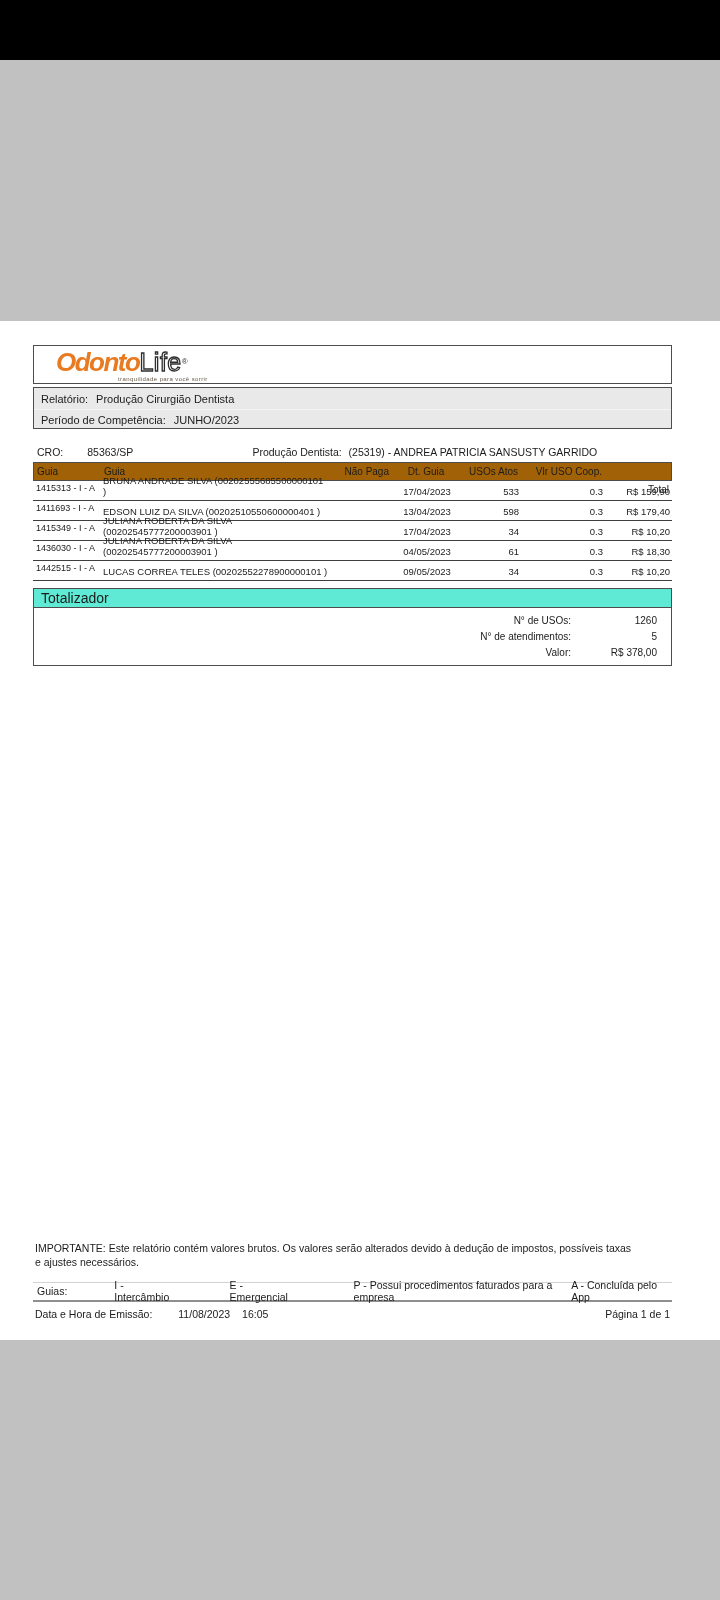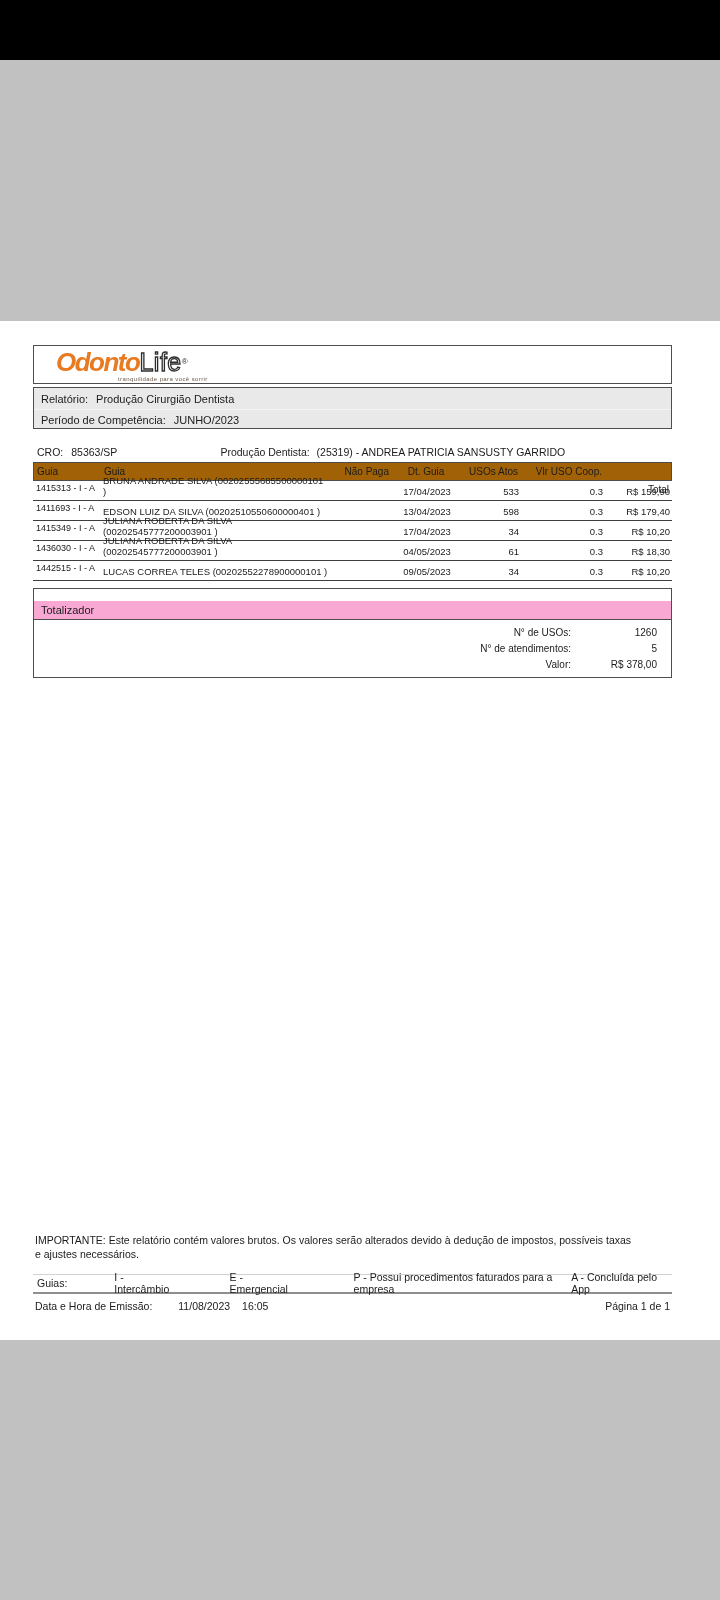--- a/index.html
+++ b/index.html
@@ -36,21 +36,21 @@
   
   .info-box {
     margin-top:3px; border:1px solid #4d4d4d; background:#e9e9e9;
     height:42px;
   }
   .info-row { height:21px; display:flex; align-items:center; padding-left:7px; font-size:11px; }
   .info-row + .info-row { border-top:1px solid #f4f4f4; }
   .info-label { margin-right:8px; }
 
   
-  .cro-row { margin-top:17px; font-size:10.5px; display:flex; padding-left:4px; }
+  .cro-row { margin-top:17px; font-size:10.5px; display:flex; padding-left:4px;gap:16px; }
   .cro-label { margin-right:8px; }
   .dentist-group { margin-left:103px; }
   .dentist-label { margin-right:4px; }
 
   
   .guide-table { margin-top:4px; }
   .t-head {
     display:flex; align-items:center; height:19px;
     background:#a16207; border:1px solid #4d4d4d; font-size:10px;
   }
@@ -65,30 +65,30 @@
   .c-usos { width:62px; text-align:right; padding-right:7px; }
   .c-vlr  { width:80px; text-align:right; padding-right:3px; }
   .c-tot  { width:66px; text-align:right; padding-right:2px;margin-top:36px; }
   .t-row .c-guia { align-self:flex-start; padding-top:2px; font-size:9px; }
   .t-row .c-nome, .t-row .c-nao, .t-row .c-dt,
   .t-row .c-usos, .t-row .c-vlr, .t-row .c-tot { align-self:flex-end; padding-bottom:3px; }
 
   
   .totalizer { margin-top:7px; border:1px solid #4d4d4d; }
   .tz-head {
-    height:19px; background:#f9a8d4; border-bottom:1px solid #4d4d4d;
-    display:flex; align-items:center; padding-left:7px; font-size:11px;margin-top:12px;
+    height:19px; background:#5eead4; border-bottom:1px solid #4d4d4d;
+    display:flex; align-items:center; padding-left:7px; font-size:14px;
   }
   .tz-body { padding:4px 0 5px; }
   .tz-row { display:flex; justify-content:flex-end; align-items:center; height:16px; font-size:10px; }
   .tz-label { text-align:left; }
   .tz-value { width:100px; text-align:right; padding-right:14px; }
 
   
-  .bottom-block { position:absolute; left:33px; right:48px; bottom:26px; }
+  .bottom-block { position:absolute; left:33px; right:48px; bottom:18px; }
   .important-note { font-size:10.5px; line-height:14px; max-width:605px; padding-left:2px; }
   .legend-row {
     margin-top:13px; height:20px; display:flex; align-items:center;
     border-top:1px solid #d2d2d2; border-bottom:2px solid #8f8f8f;
     font-size:10.5px; padding:0 5px 2px 4px;
   }
   .lg-i1 { margin-left:47px; }
   .lg-i2 { margin-left:55px; }
   .lg-i3 { margin-left:57px; }
   .lg-i4 { margin-left:auto; }

